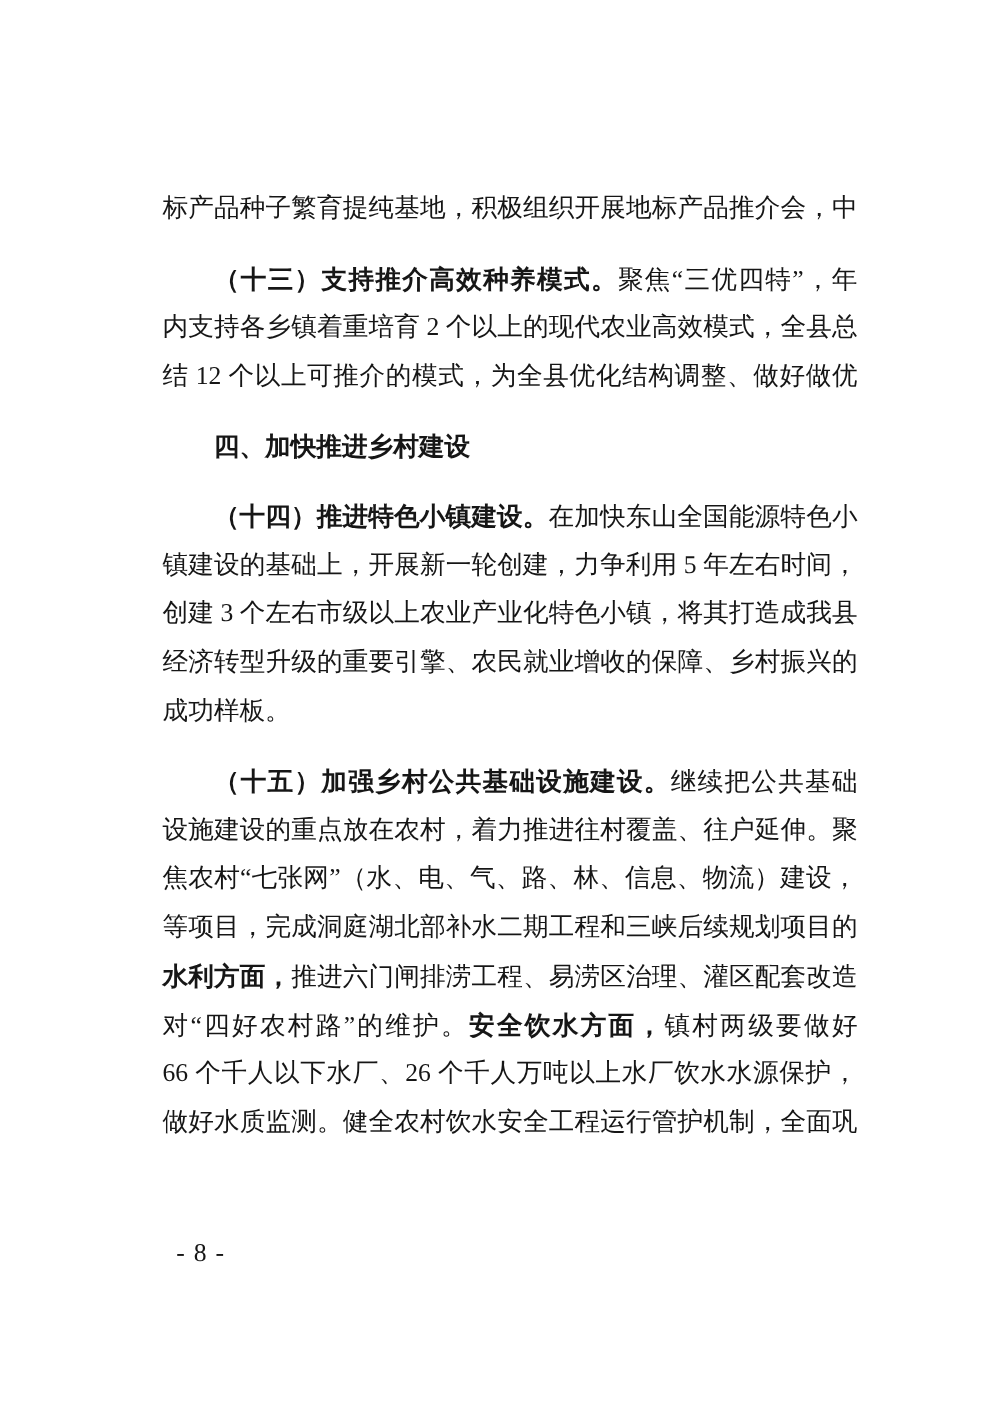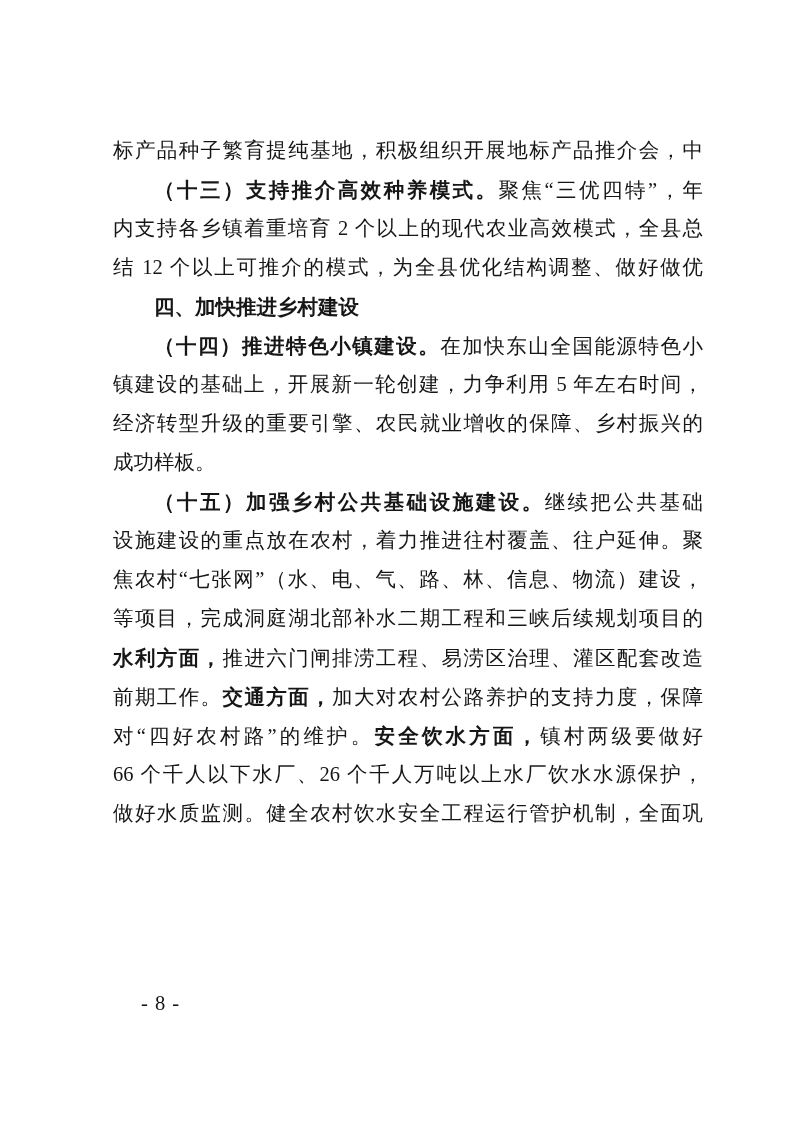--- a/index.html
+++ b/index.html
@@ -16,21 +16,21 @@
     font-family: "Liberation Serif", "DejaVu Serif", serif;
     color: #161616;
   }
   .doc-body {
     position: absolute;
     left: 113px;
     top: 131px;
     width: 590px;
   }
   .paragraph {
-    margin: 0;
+    margin: 17px;
     padding: 0;
   }
   .line {
     height: 39px;
     line-height: 39px;
     font-size: 20.5px;
     text-align: left;
     letter-spacing: 0;
     white-space: normal;
   }
@@ -71,29 +71,29 @@
         <div class="line indent justify"><span class="seg bold">（十三）支持推介高效种养模式。</span><span class="seg">聚焦“三优四特”，年</span></div>
         <div class="line justify"><span class="seg">内支持各乡镇着重培育 2 个以上的现代农业高效模式，全县总</span></div>
         <div class="line justify"><span class="seg">结 12 个以上可推介的模式，为全县优化结构调整、做好做优</span></div>
       </div>
       <div class="paragraph heading">
         <div class="line indent"><span class="seg bold">四、加快推进乡村建设</span></div>
       </div>
       <div class="paragraph">
         <div class="line indent justify"><span class="seg bold">（十四）推进特色小镇建设。</span><span class="seg">在加快东山全国能源特色小</span></div>
         <div class="line justify"><span class="seg">镇建设的基础上，开展新一轮创建，力争利用 5 年左右时间，</span></div>
+        <div class="line justify"><span class="seg">创建 3 个左右市级以上农业产业化特色小镇，将其打造成我县</span></div>
         <div class="line justify"><span class="seg">经济转型升级的重要引擎、农民就业增收的保障、乡村振兴的</span></div>
         <div class="line"><span class="seg">成功样板。</span></div>
       </div>
       <div class="paragraph">
         <div class="line indent justify"><span class="seg bold">（十五）加强乡村公共基础设施建设。</span><span class="seg">继续把公共基础</span></div>
         <div class="line justify"><span class="seg">设施建设的重点放在农村，着力推进往村覆盖、往户延伸。聚</span></div>
         <div class="line justify"><span class="seg">焦农村“七张网”（水、电、气、路、林、信息、物流）建设，</span></div>
         <div class="line justify"><span class="seg">等项目，完成洞庭湖北部补水二期工程和三峡后续规划项目的</span></div>
         <div class="line justify"><span class="seg bold">水利方面，</span><span class="seg">推进六门闸排涝工程、易涝区治理、灌区配套改造</span></div>
-        <div class="line justify"><span class="seg">前期工作。</span><span class="seg bold">交通方面，</span><span class="seg">加大对农村公路养护的支持力度，保障</span></div>
         <div class="line justify"><span class="seg">对“四好农村路”的维护。</span><span class="seg bold">安全饮水方面，</span><span class="seg">镇村两级要做好</span></div>
         <div class="line justify"><span class="seg">66 个千人以下水厂、26 个千人万吨以上水厂饮水水源保护，</span></div>
         <div class="line justify"><span class="seg">做好水质监测。健全农村饮水安全工程运行管护机制，全面巩</span></div>
       </div>
     </div>
   <div class="footer-pagenum">- 8 -</div>
 </div>
 
 </body></html>

